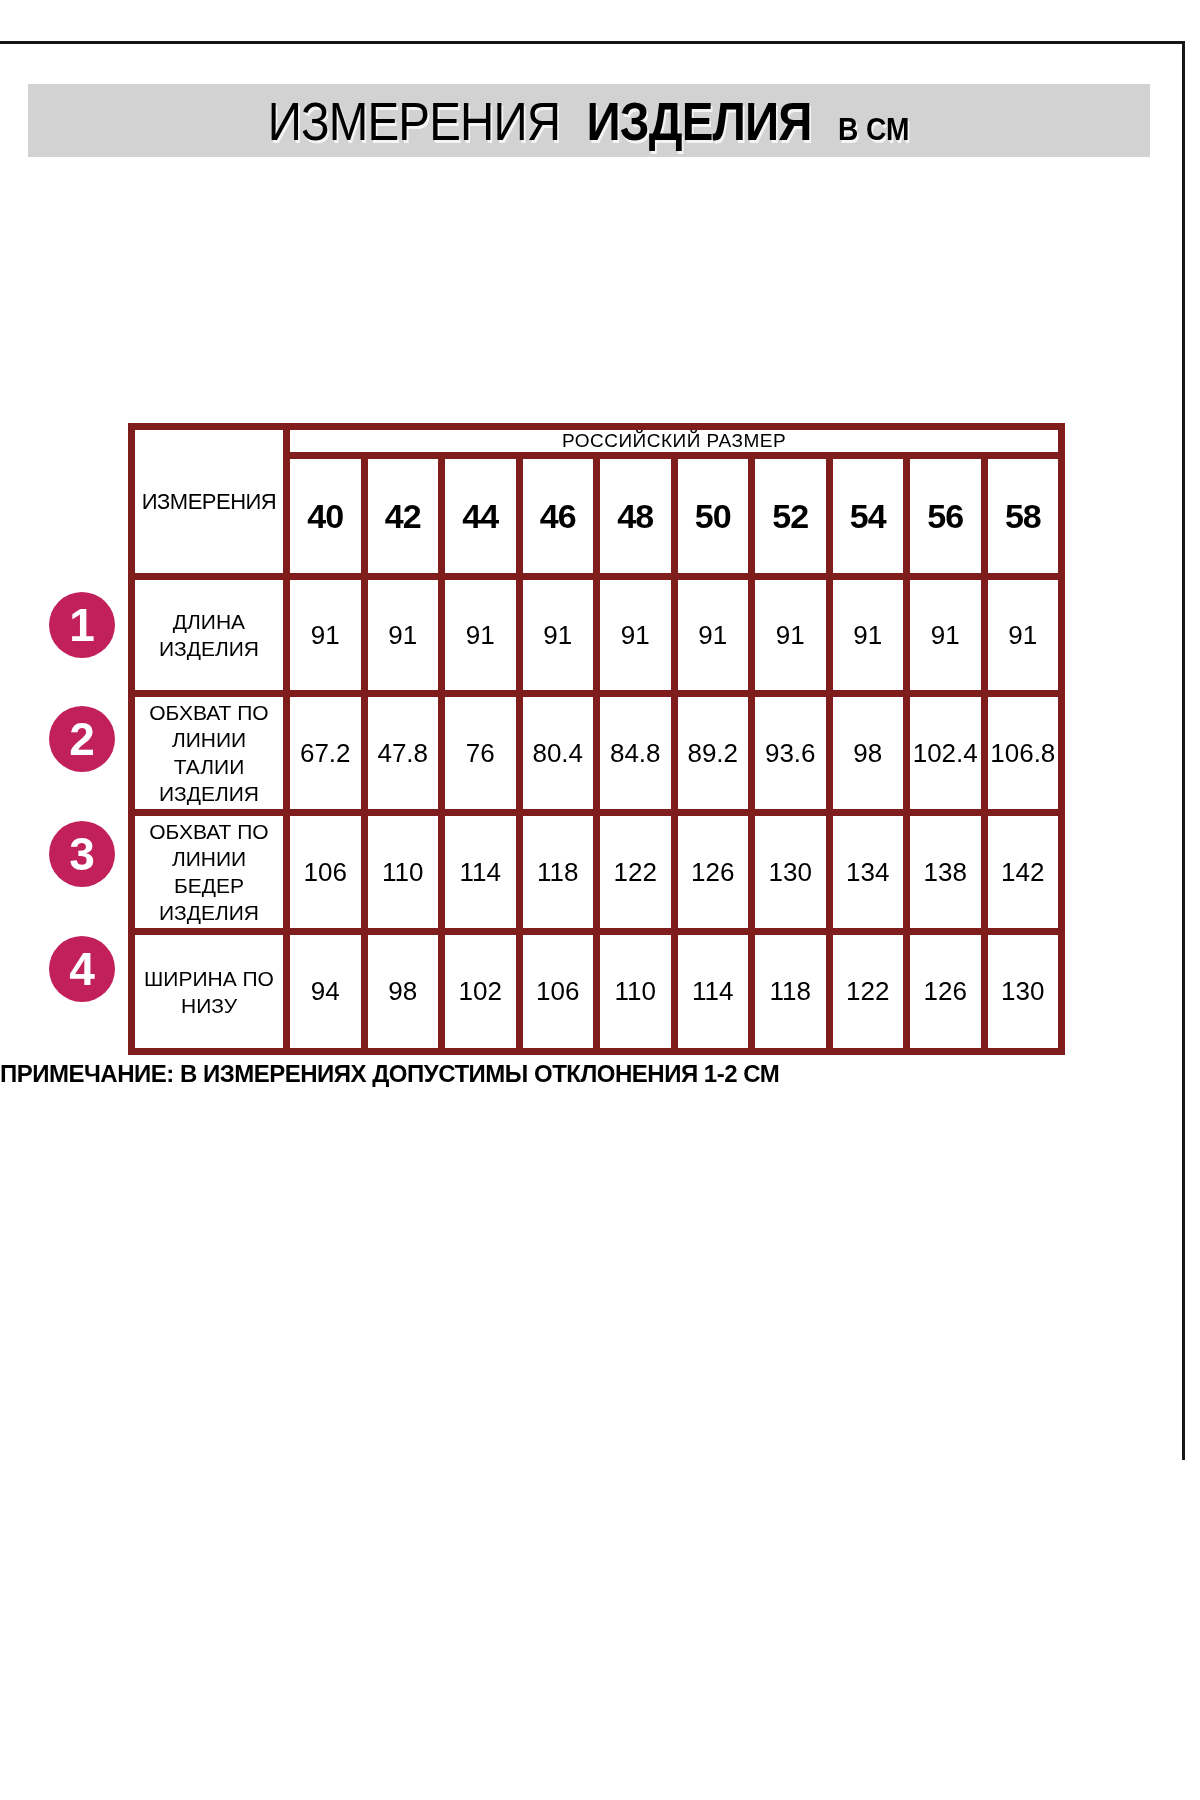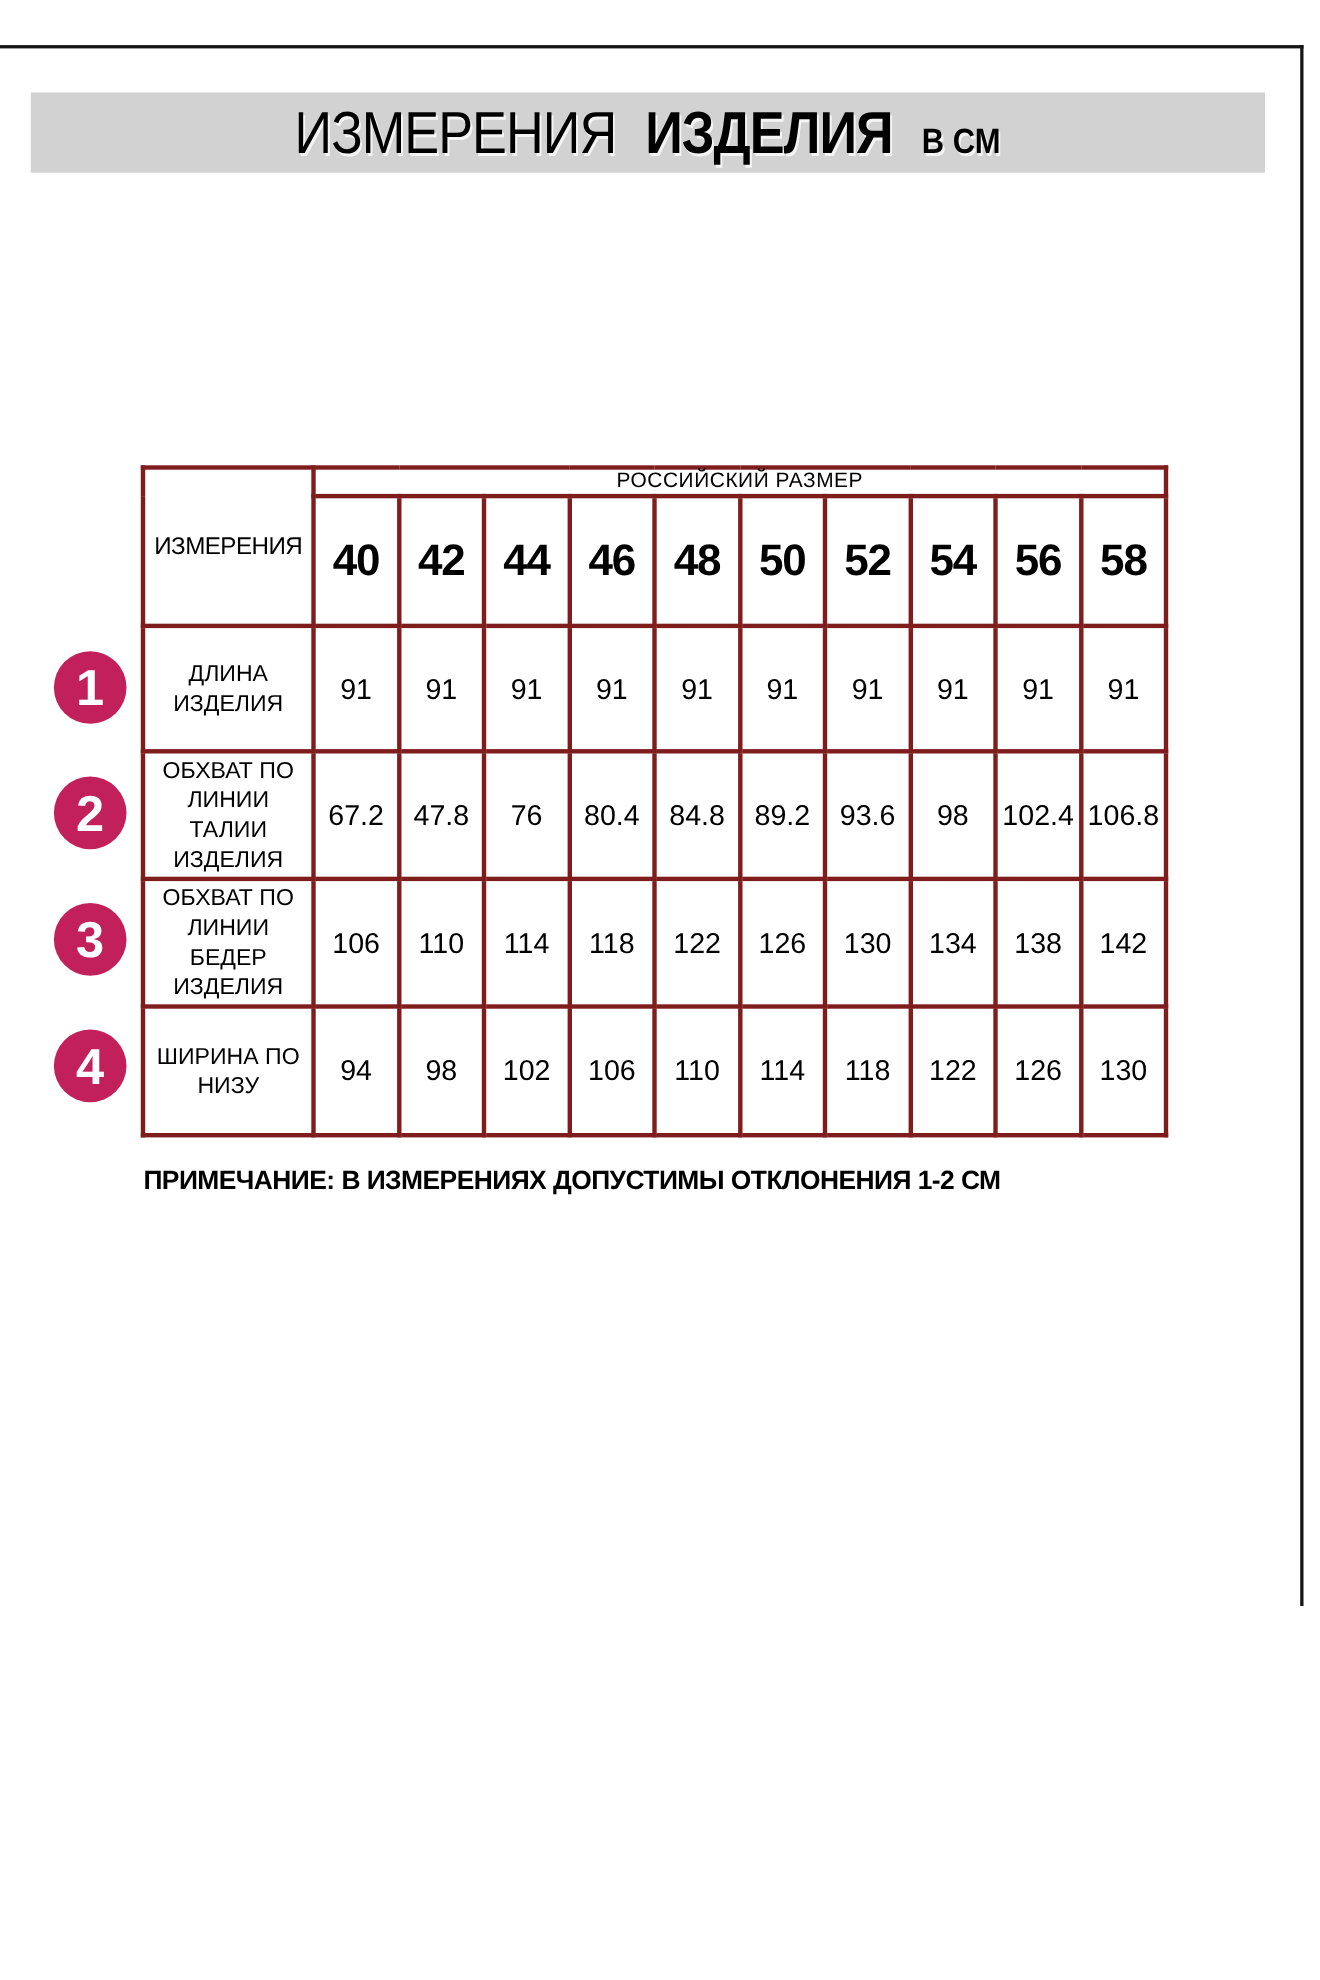--- a/index.html
+++ b/index.html
@@ -30,45 +30,45 @@
   }
   .subtitle{
     position:absolute;top:240px;left:145px;width:910px;text-align:center;
     font-size:27px;line-height:31px;font-weight:400;
   }
   .size-table{
     position:absolute;left:128px;top:423px;width:930px;
     border-collapse:collapse;table-layout:fixed;
   }
   .size-table td,.size-table th{
-    border:4px solid #7f1d1d;padding:0;text-align:center;vertical-align:middle;
+    border:7px solid #7f1d1d;padding:0;text-align:center;vertical-align:middle;
     font-weight:400;
   }
   .col-label{width:155px;}
   .col-size{width:77.5px;}
   .group-header-cell{height:22px;font-size:19px;letter-spacing:0.5px;}
   .corner-cell{font-size:22px;letter-spacing:-0.5px;}
-  .sizes-row td{height:114px;font-size:40px;font-weight:700;letter-spacing:-1px;}
+  .sizes-row td{height:114px;font-size:34px;font-weight:700;letter-spacing:-1px;}
   .data-row td{font-size:26px;}
   .data-row .label-cell{font-size:21px;line-height:27px;margin-top:43px;}
   .row-h1 td{height:110px;}
   .row-h2 td{height:112px;}
   .row-h3 td{height:112px;}
   .row-h4 td{height:113px;}
   .badge{
     position:absolute;left:49px;width:66px;height:66px;border-radius:50%;
     background:#c2205a;color:#fff;display:flex;align-items:center;justify-content:center;
     font-size:46px;font-weight:700;
   }
   .badge-1{top:592px;}
   .badge-2{top:706px;}
   .badge-3{top:821px;}
   .badge-4{top:936px;}
   .note{
-    position:absolute;top:1060px;left:0;width:1040px;text-align:center;
+    position:absolute;top:1060px;left:0;width:1040px;
     font-size:24px;font-weight:700;letter-spacing:-0.5px;
   }
 </style>
 </head>
 <body>
 
 <div class="page">
 
   <div class="frame"></div>
 

